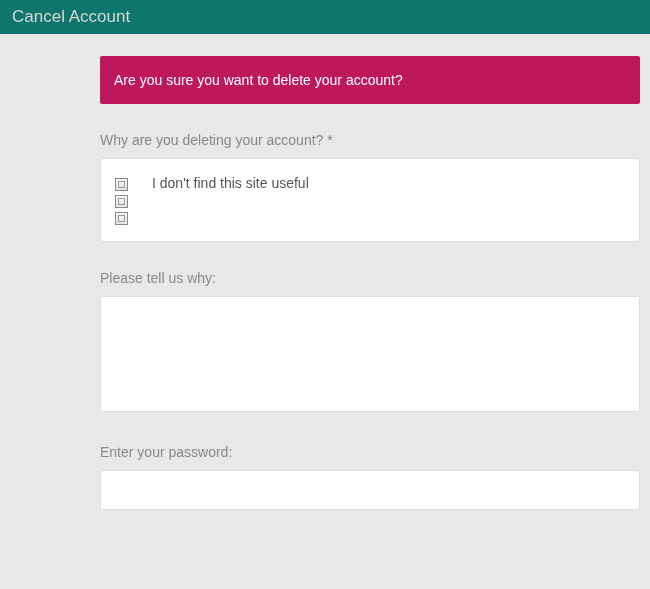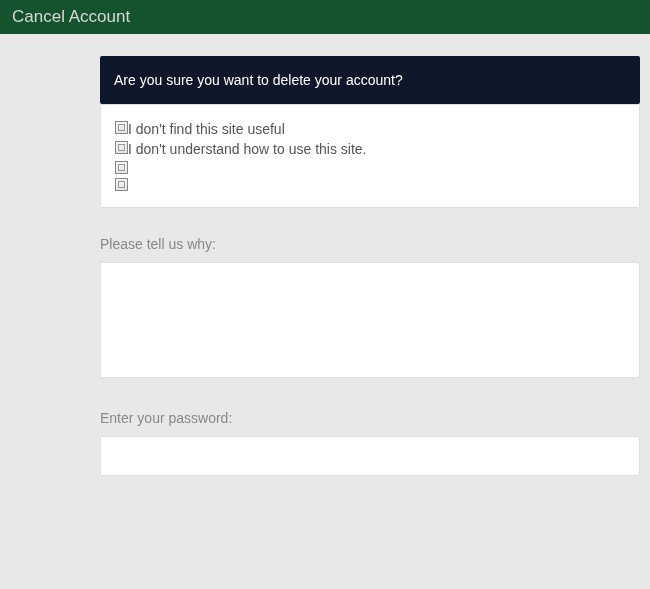--- a/index.html
+++ b/index.html
@@ -5,58 +5,58 @@
     * { box-sizing: border-box; margin: 0; padding: 0; }
     body {
       font-family: "Segoe UI", "Helvetica Neue", Arial, sans-serif;
       background: #e8e8e8;
       width: 650px;
       height: 589px;
       overflow: hidden;
       color: #555;
     }
     .top-bar {
-      background: #14532d;
+      background: #0f766e;
       height: 34px;
       padding: 0 12px;
       display: flex;
       align-items: center;
     }
     .top-bar h1 {
       color: #d8d8d8;
       font-size: 17px;
       font-weight: 400;
     }
     .content {
       padding: 22px 10px 0 100px;
     }
     .alert {
-      background: #0f172a;
+      background: #be185d;
       color: #fff;
       padding: 16px 14px;
       font-size: 14px;
       border-radius: 2px;
     }
     .field-label {
       color: #888;
       font-size: 14px;
       margin-top: 28px;
       margin-bottom: 10px;
     }
     .panel {
       background: #fff;
       border: 1px solid #dedede;
       padding: 14px 14px;
       font-size: 14px;
       border-radius: 2px;
     }
     .option-row {
       display: flex;
-      align-items: flex-start;
-      gap: 0;
+      align-items: flex-end;
+      gap: 24px;
       padding: 2px 0;
       color: #555;
       cursor: pointer;
     }
     .chk {
       width: 13px;
       height: 13px;
       border: 1px solid #888;
       background: linear-gradient(#f7f7f7, #e5e5e5);
       position: relative;
@@ -90,28 +90,25 @@
 <body>
 
 <div class="top-bar">
   <h1>Cancel Account</h1>
 </div>
 
 <div class="content">
 
   <div class="alert">Are you sure you want to delete your account?</div>
 
+  <div class="field-label">Why are you deleting your account? *</div>
   <div class="panel">
     <div class="option-row">
       <span class="chk"></span>
       <span>I don't find this site useful</span>
-    </div>
-    <div class="option-row">
-      <span class="chk"></span>
-      <span>I don't understand how to use this site.</span>
     </div>
     <div class="option-row">
       <span class="chk"></span>
     </div>
     <div class="option-row">
       <span class="chk"></span>
     </div>
   </div>
 
   <div class="field-label">Please tell us why:</div>

